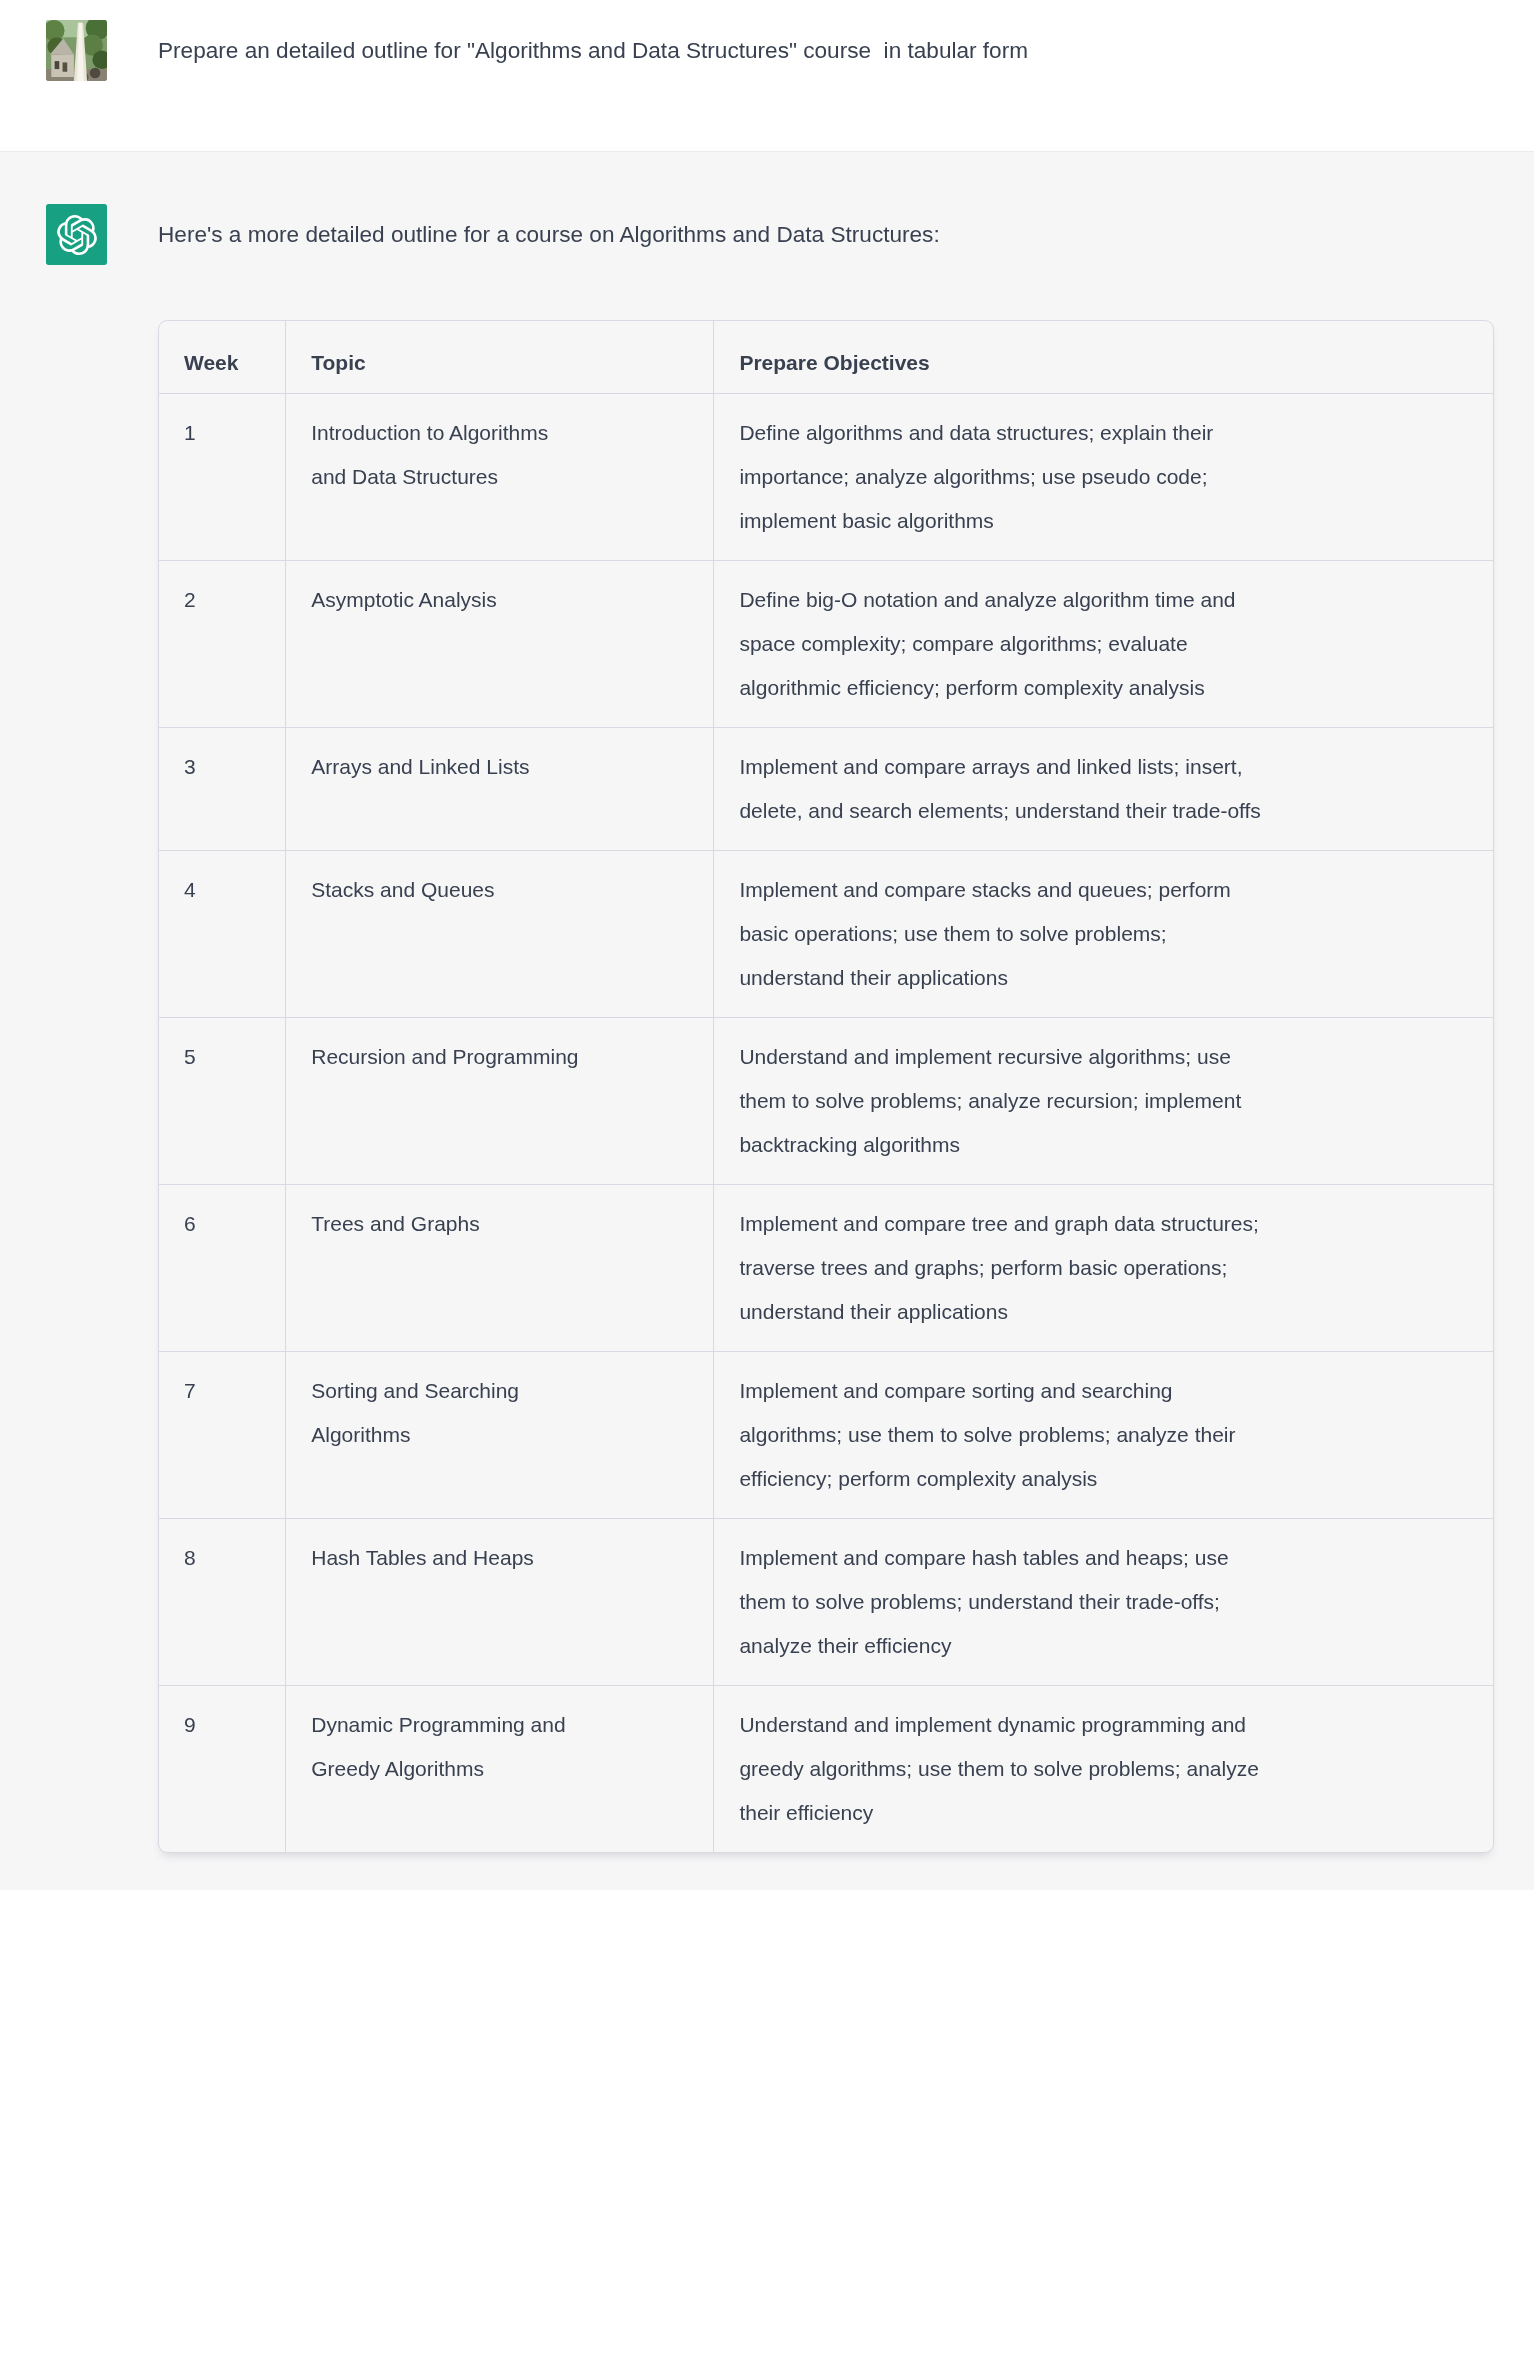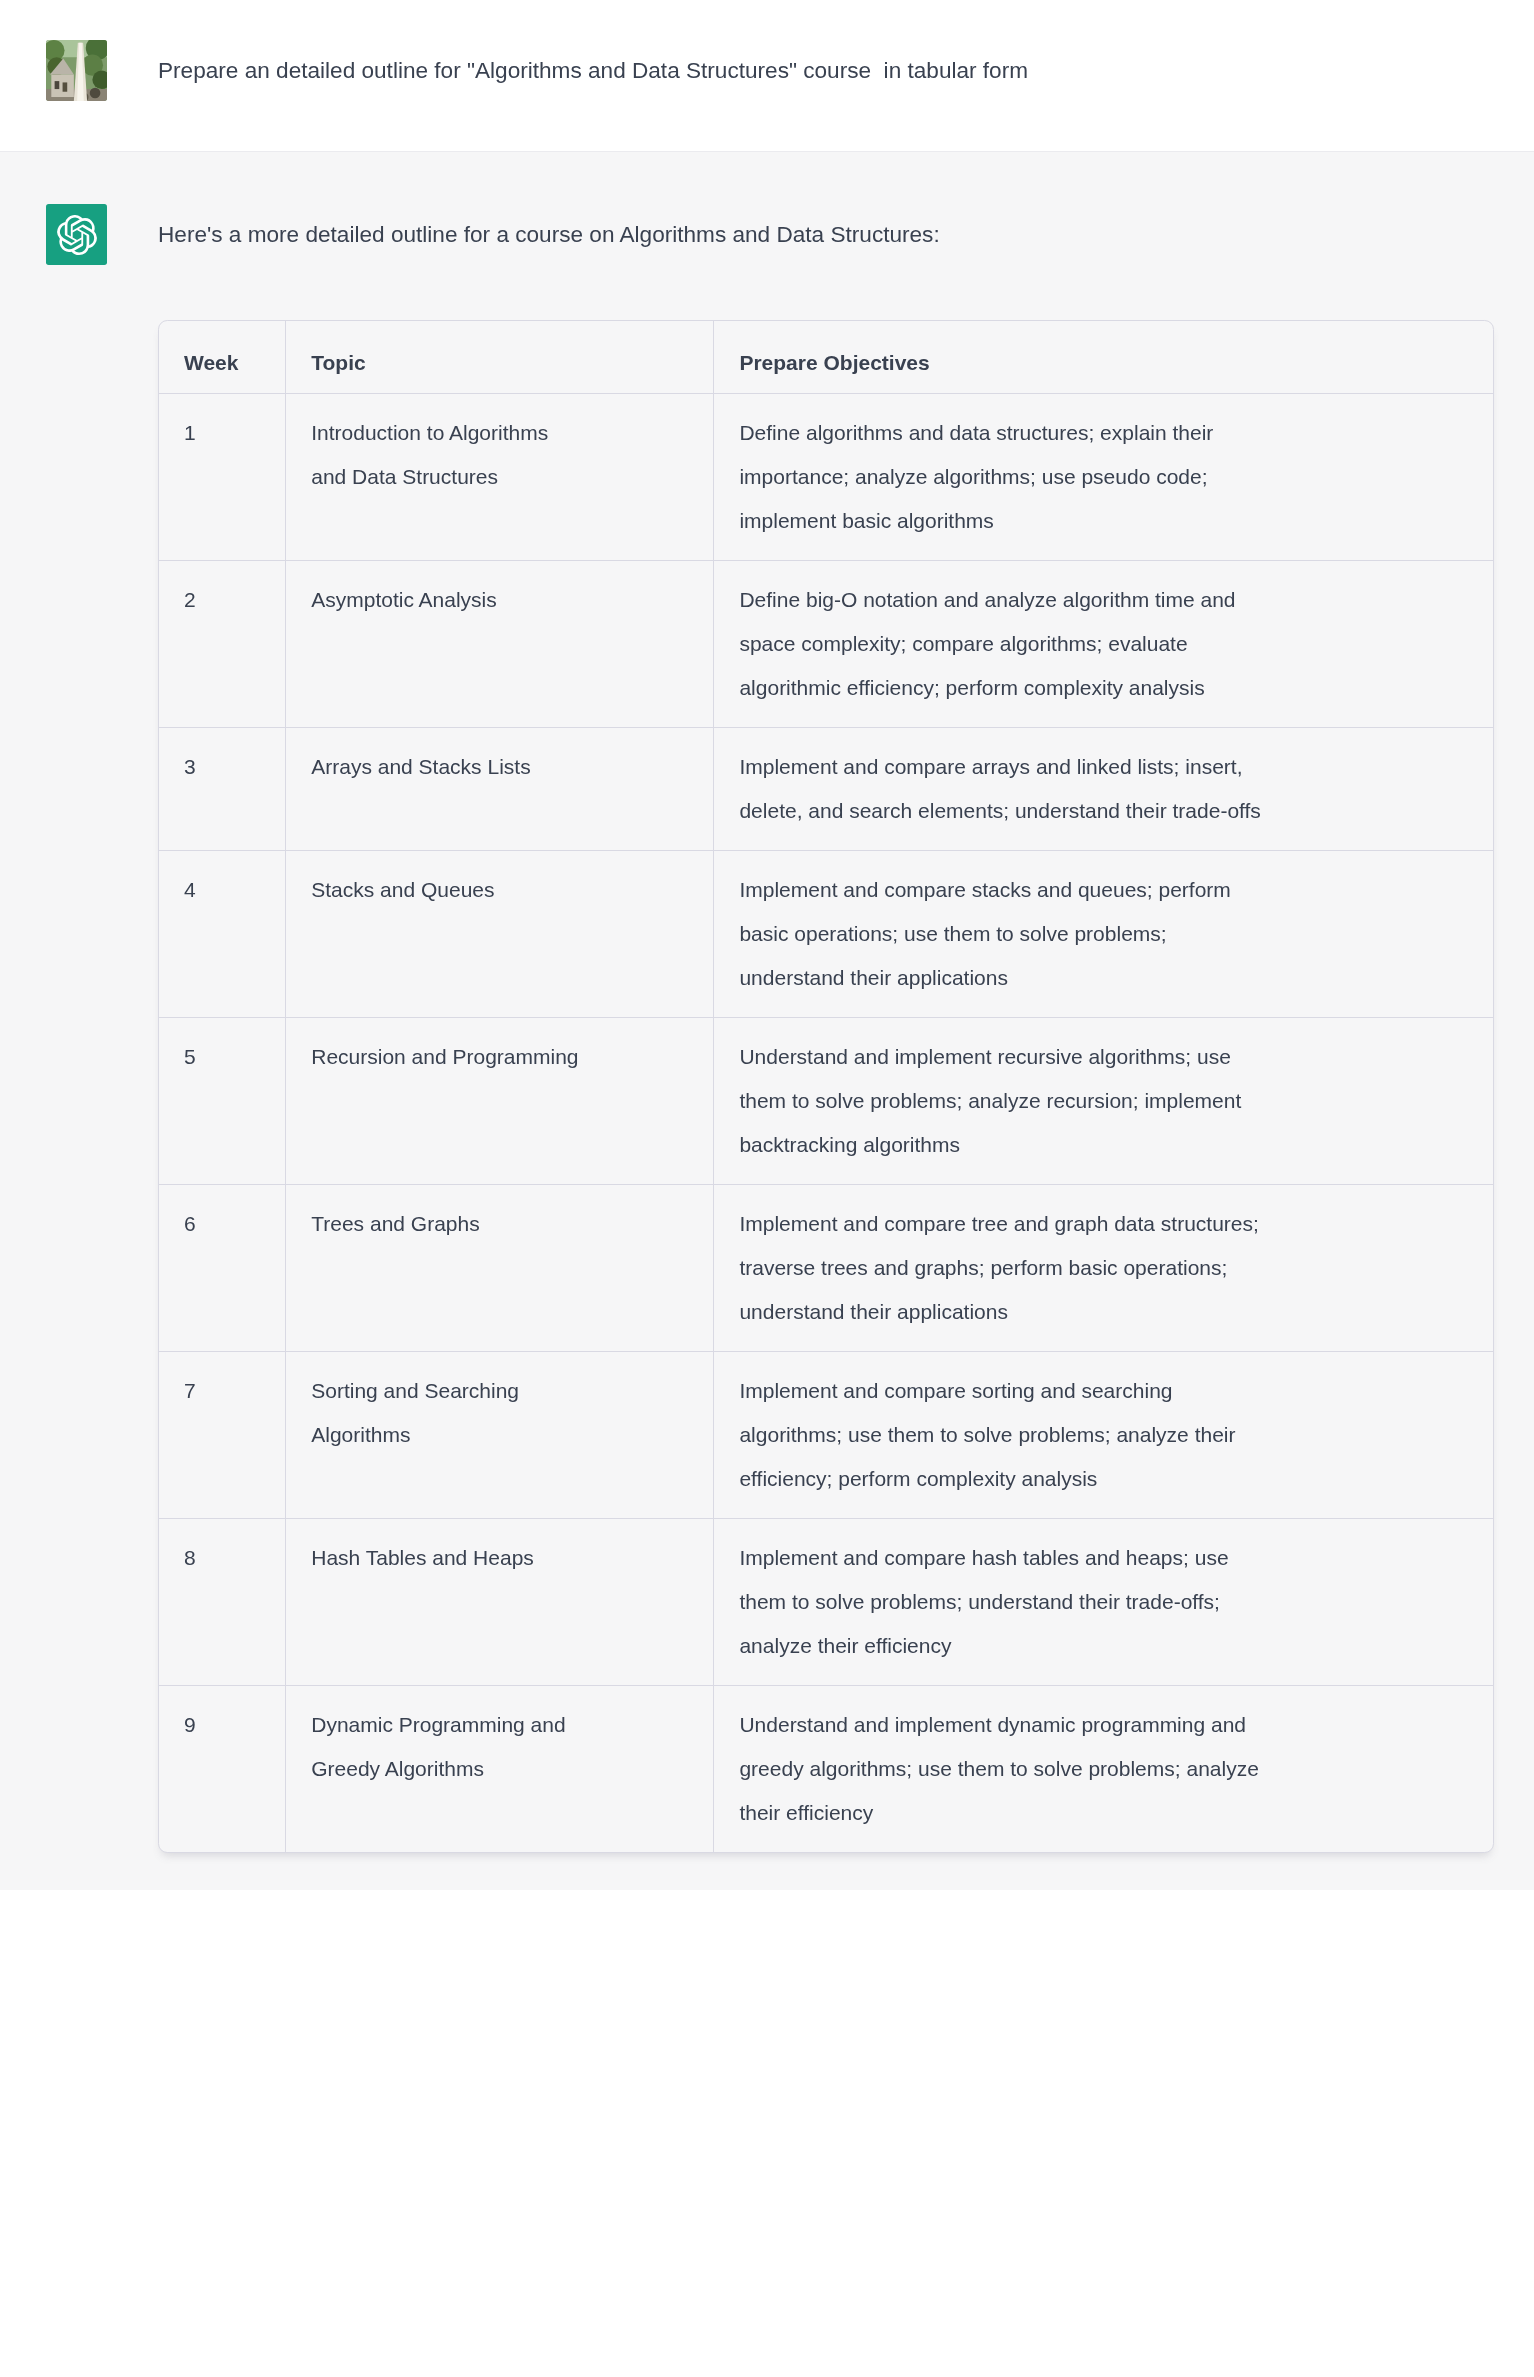--- a/index.html
+++ b/index.html
@@ -14,21 +14,21 @@
   }
   .msg{
     display:flex;
     align-items:flex-start;
     padding-left:46px;
     padding-right:40px;
     box-sizing:border-box;
   }
   .msg-user{
     height:151px;
-    padding-top:40px;
+    padding-top:20px;
     background:#ffffff;
   }
   .msg-assistant{
     background:var(--bg-assistant,#f6f6f7);
     border-top:1.3px solid var(--panel-border,#ebebef);
     padding-top:52px;
     padding-bottom:37px;
     flex:0 0 auto;
   }
   .avatar{
@@ -159,21 +159,21 @@
             </tr>
             <tr>
               <td>2</td>
               <td>Asymptotic Analysis</td>
               <td>Define big-O notation and analyze algorithm time and
 space complexity; compare algorithms; evaluate
 algorithmic efficiency; perform complexity analysis</td>
             </tr>
             <tr>
               <td>3</td>
-              <td>Arrays and Stacks Lists</td>
+              <td>Arrays and Linked Lists</td>
               <td>Implement and compare arrays and linked lists; insert,
 delete, and search elements; understand their trade-offs</td>
             </tr>
             <tr>
               <td>4</td>
               <td>Stacks and Queues</td>
               <td>Implement and compare stacks and queues; perform
 basic operations; use them to solve problems;
 understand their applications</td>
             </tr>

